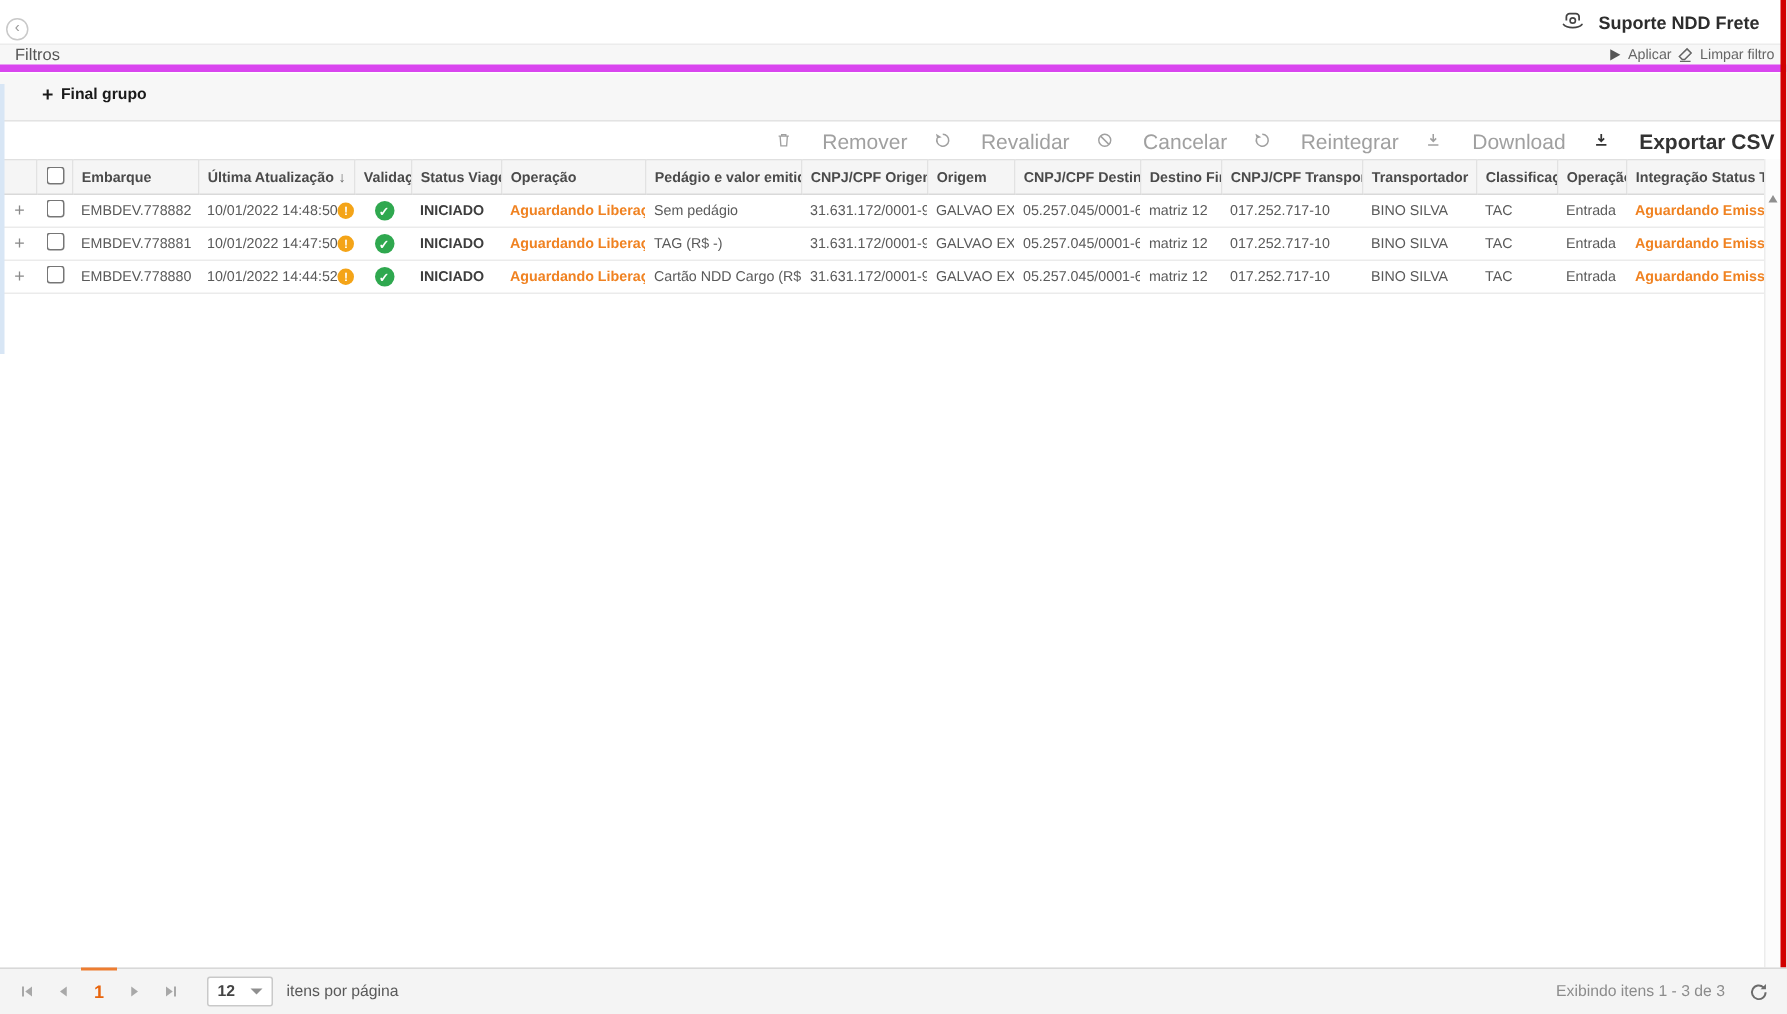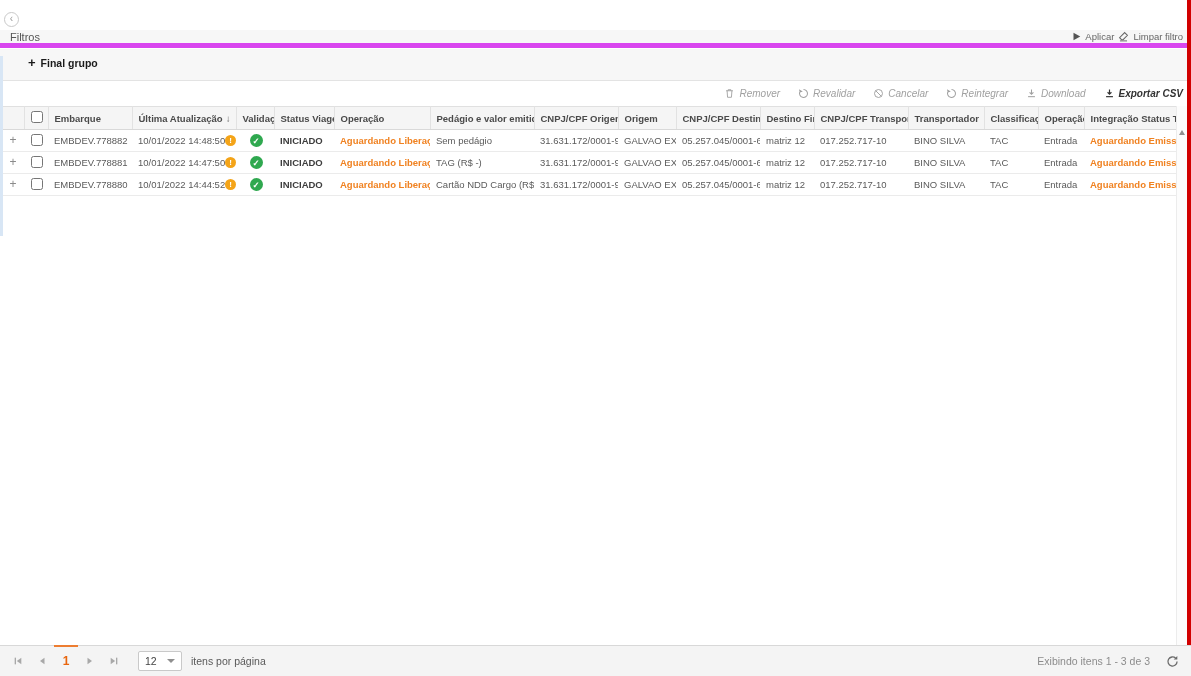--- a/index.html
+++ b/index.html
@@ -28,21 +28,21 @@
   .filter-action { display:flex; align-items:center; gap:4px; font-size:9.5px; color:#666; cursor:pointer; }
   .filters-body { position:absolute; top:49px; left:0; right:0; height:32px; background:#f7f7f7;
                   border-bottom:1px solid #e3e3e3; }
   .new-group { position:absolute; left:28px; top:8px; display:flex; align-items:center; gap:5px;
                font-size:10.5px; font-weight:bold; color:#1a1a1a; cursor:pointer; }
   .new-group .plus { font-size:13px; font-weight:bold; line-height:10px; }
 
   
   .toolbar { position:absolute; top:81px; left:0; right:8px; height:25px; display:flex;
              align-items:center; justify-content:flex-end; gap:18px; }
-  .tb-item { display:flex; align-items:center; gap:4px; font-size:10px; color:#a0a0a0; cursor:pointer;font-style:italic; }
+  .tb-item { display:flex; align-items:center; gap:20px; font-size:14px; color:#a0a0a0; cursor:pointer; }
   .tb-item.enabled { color:#333; font-weight:bold; }
 
   
   .grid { position:absolute; top:106px; left:0; width:1176px; }
   table { border-collapse:collapse; table-layout:fixed; width:1176px; }
   thead th { background:#f5f5f5; border-top:1px solid #e0e0e0; border-bottom:1px solid #d9d9d9;
              border-right:1px solid #e2e2e2; height:23px; font-size:9.5px; font-weight:bold;
              color:#4a4a4a; text-align:left; padding:0 4px 0 6px; white-space:nowrap; overflow:hidden; }
   thead th:last-child { border-right:none; }
   tbody td { height:22px; border-bottom:1px solid #ebebeb; font-size:9.5px; color:#5a5a5a;
@@ -72,33 +72,43 @@
   .pager { position:absolute; left:0; right:0; bottom:0; height:31px; background:#f4f4f4;
            border-top:1px solid #d8d8d8; display:flex; align-items:center; padding:0 12px 0 6px; }
   .pg-btn { width:24px; height:30px; display:flex; align-items:center; justify-content:center;
             color:#a8a8a8; cursor:pointer; }
   .pg-btn svg { fill:currentColor; }
   .pg-current { width:24px; height:30px; display:flex; align-items:center; justify-content:center;
                 color:#e8650d; font-size:12px; font-weight:bold; cursor:pointer; }
   .pg-indicator { position:absolute; top:-1px; left:54px; width:24px; height:2px; background:#ed7d31; }
   .page-size { margin-left:12px; width:44px; height:20px; background:#fff; border:1px solid #c9c9c9;
                border-radius:2px; display:flex; align-items:center; justify-content:space-between;
-               padding:0 6px; font-size:10.5px; color:#444; cursor:pointer; }
+               padding:0 6px; font-size:10.5px; color:#444; cursor:pointer;font-weight:bold; }
   .chev-down { width:0; height:0; border-left:4px solid transparent; border-right:4px solid transparent;
                border-top:4.5px solid #8f8f8f; }
   .per-page { margin-left:9px; font-size:10.5px; color:#595959; }
   .pg-right { margin-left:auto; display:flex; align-items:center; gap:16px; }
   .pg-summary { font-size:10.5px; color:#8c8c8c; }
   .pg-refresh { color:#6b6b6b; cursor:pointer; display:flex; }
 </style>
 </head>
 <body>
 
 <div class="app">
 
+  <div class="topbar">
+    <div class="support">
+      <svg width="17" height="17" viewBox="0 0 20 20">
+        <path d="M5 9V6.2A2.6 2.6 0 0 1 7.6 3.6h4.8A2.6 2.6 0 0 1 15 6.2V9" fill="none" stroke="currentColor" stroke-width="1.4"></path>
+        <circle cx="10" cy="9" r="2.1" fill="none" stroke="currentColor" stroke-width="1.3"></circle>
+        <path d="M2.8 12.2c2.6 3.2 11.8 3.2 14.4 0" fill="none" stroke="currentColor" stroke-width="1.4" stroke-linecap="round"></path>
+      </svg>
+      <span class="lbl">Suporte NDD Frete</span>
+    </div>
+  </div>
 
   <div class="collapse-btn">‹</div>
 
   <div class="filters-header">
     <span class="filters-title">Filtros</span>
     <div class="filters-actions">
       <span class="filter-action">
         <svg width="9" height="9" viewBox="0 0 12 12">
             <path d="M2 1l9 5-9 5z" fill="#555"></path>
           </svg>

